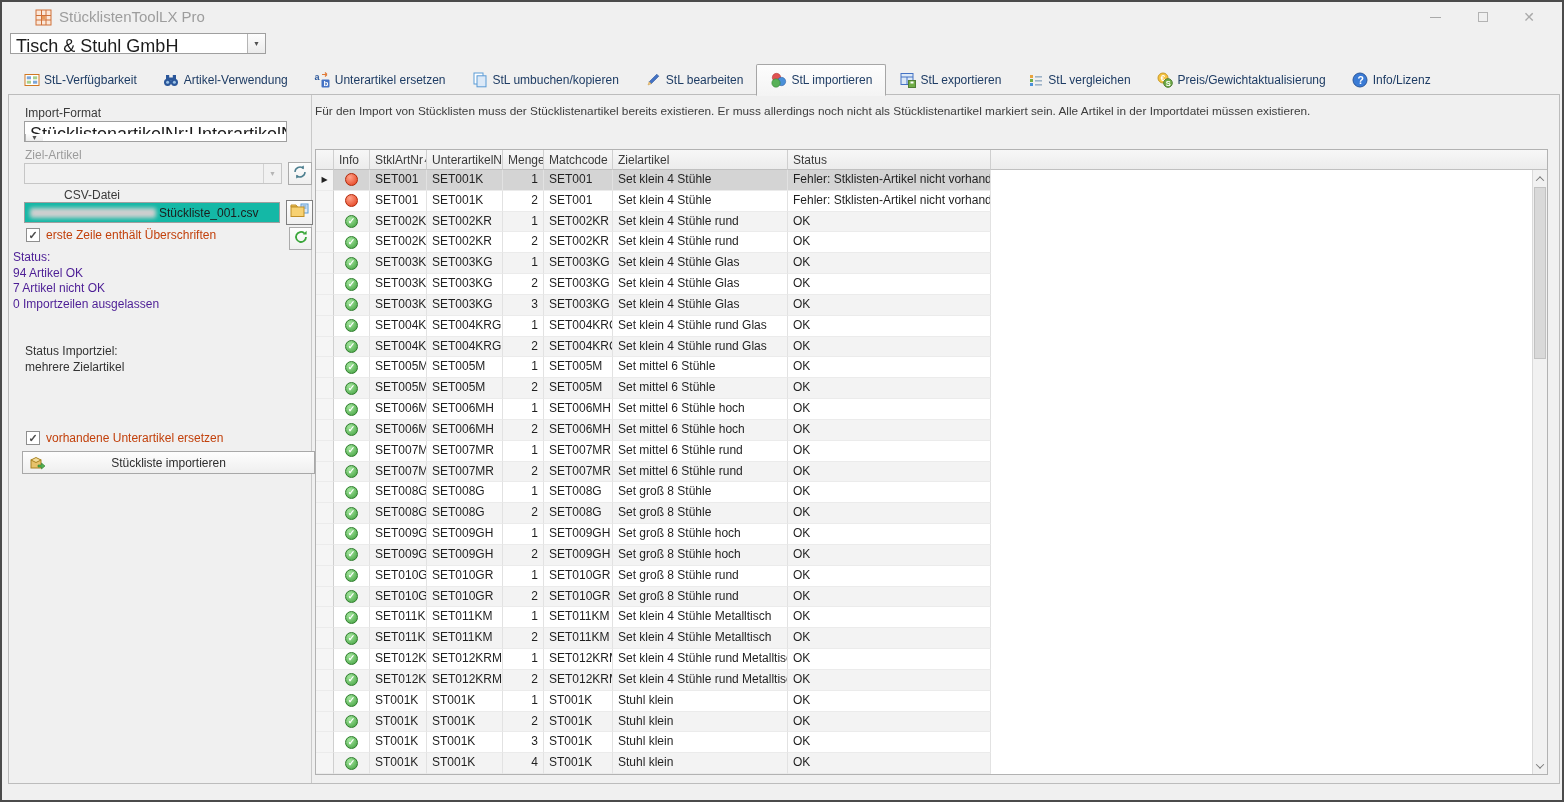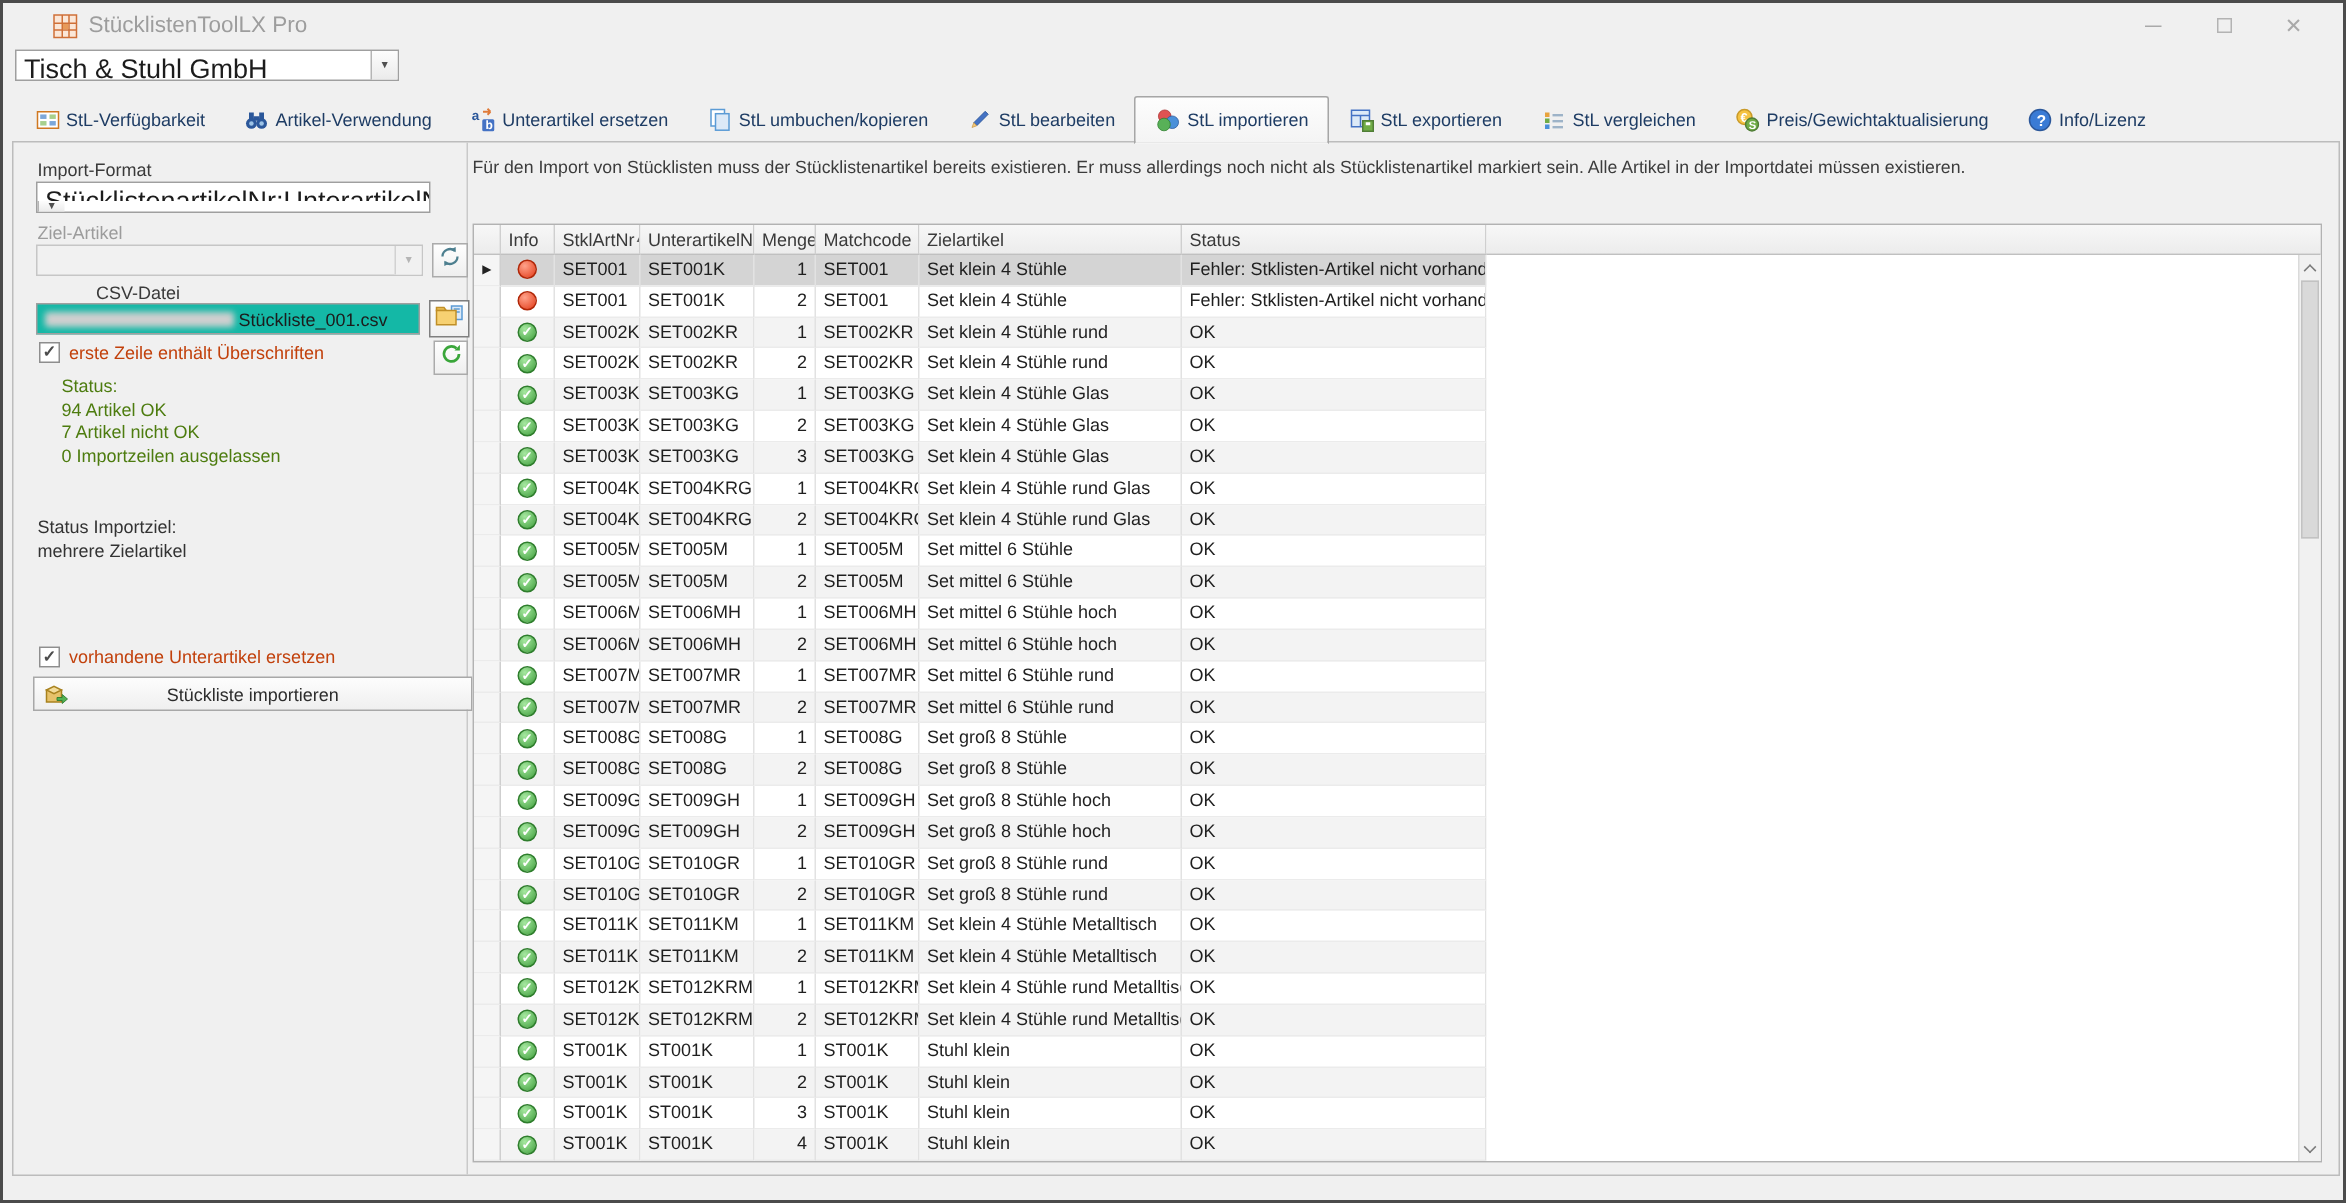--- a/index.html
+++ b/index.html
@@ -39,21 +39,21 @@
   .lbl.disabled { color:#9c9c9c; }
   .fld-combo { position:absolute; }
   .combo.disabled { background:#f1f1f1; border-color:#c6c6c6; }
   .combo.disabled .combo-btn { background:#f1f1f1; color:#b5b5b5; border-left-color:#d2d2d2; }
   .sq-btn { position:absolute; width:24px; height:23px; border:1px solid #ababab; background:linear-gradient(#fefefe,#efefef); display:flex; align-items:center; justify-content:center; }
   .text-field { position:absolute; display:flex; align-items:center; background:#14b8a6; border:1px solid #9f9f9f; height:21px; font-size:12px; color:#1c1c1c; padding:0 5px; white-space:nowrap; overflow:hidden; }
   .blurred-path { display:inline-block; width:126px; height:10px; background:#cfcfcf; border-radius:2px; filter:blur(2px); margin-right:3px; flex:none; }
   .checkbox-row { position:absolute; display:flex; align-items:center; gap:6px; }
   .checkbox { width:14px; height:14px; background:#fff; border:1px solid #8e8e8e; font-size:11px; line-height:12px; text-align:center; color:#4d4d4d; font-weight:bold; }
   .checkbox-label { font-size:12px; color:#c2410c; white-space:nowrap; }
-  .status-block { position:absolute; left:32px; top:155px; font-size:12px; line-height:15.5px; color:#4d7c0f; }
+  .status-block { position:absolute; left:4px; top:155px; font-size:12px; line-height:15.5px; color:#4c1d95; }
   .import-target { position:absolute; left:16px; top:249px; font-size:12px; line-height:15.5px; color:#333; }
   .import-btn { position:absolute; left:13px; top:356px; width:293px; height:23px; border:1px solid #a8a8a8; background:linear-gradient(#fdfdfd,#efefef); display:flex; align-items:center; justify-content:center; font-size:12px; color:#2d2d2d; }
   .import-btn .pkg { position:absolute; left:6px; top:3px; }
   
   .descr { position:absolute; left:306px; top:9px; right:12px; font-size:11.8px; color:#3c3c3c; line-height:15px; }
   
   .grid { position:absolute; left:306px; top:54px; width:1233px; height:626px; border:1px solid #b2b2b2; background:#fff; overflow:hidden; }
   .grid-row, .grid-header { display:grid; grid-template-columns:18px 36px 57px 76px 41px 69px 175px 203px 1fr; }
   .grid-header { height:20px; }
   .hcell { background:linear-gradient(#f7f7f7,#ececec); border-right:1px solid #cfcfcf; border-bottom:1px solid #c0c0c0; font-size:12px; color:#3a3a3a; padding:0 5px; line-height:18px; white-space:nowrap; overflow:hidden; display:flex; align-items:flex-end; }

